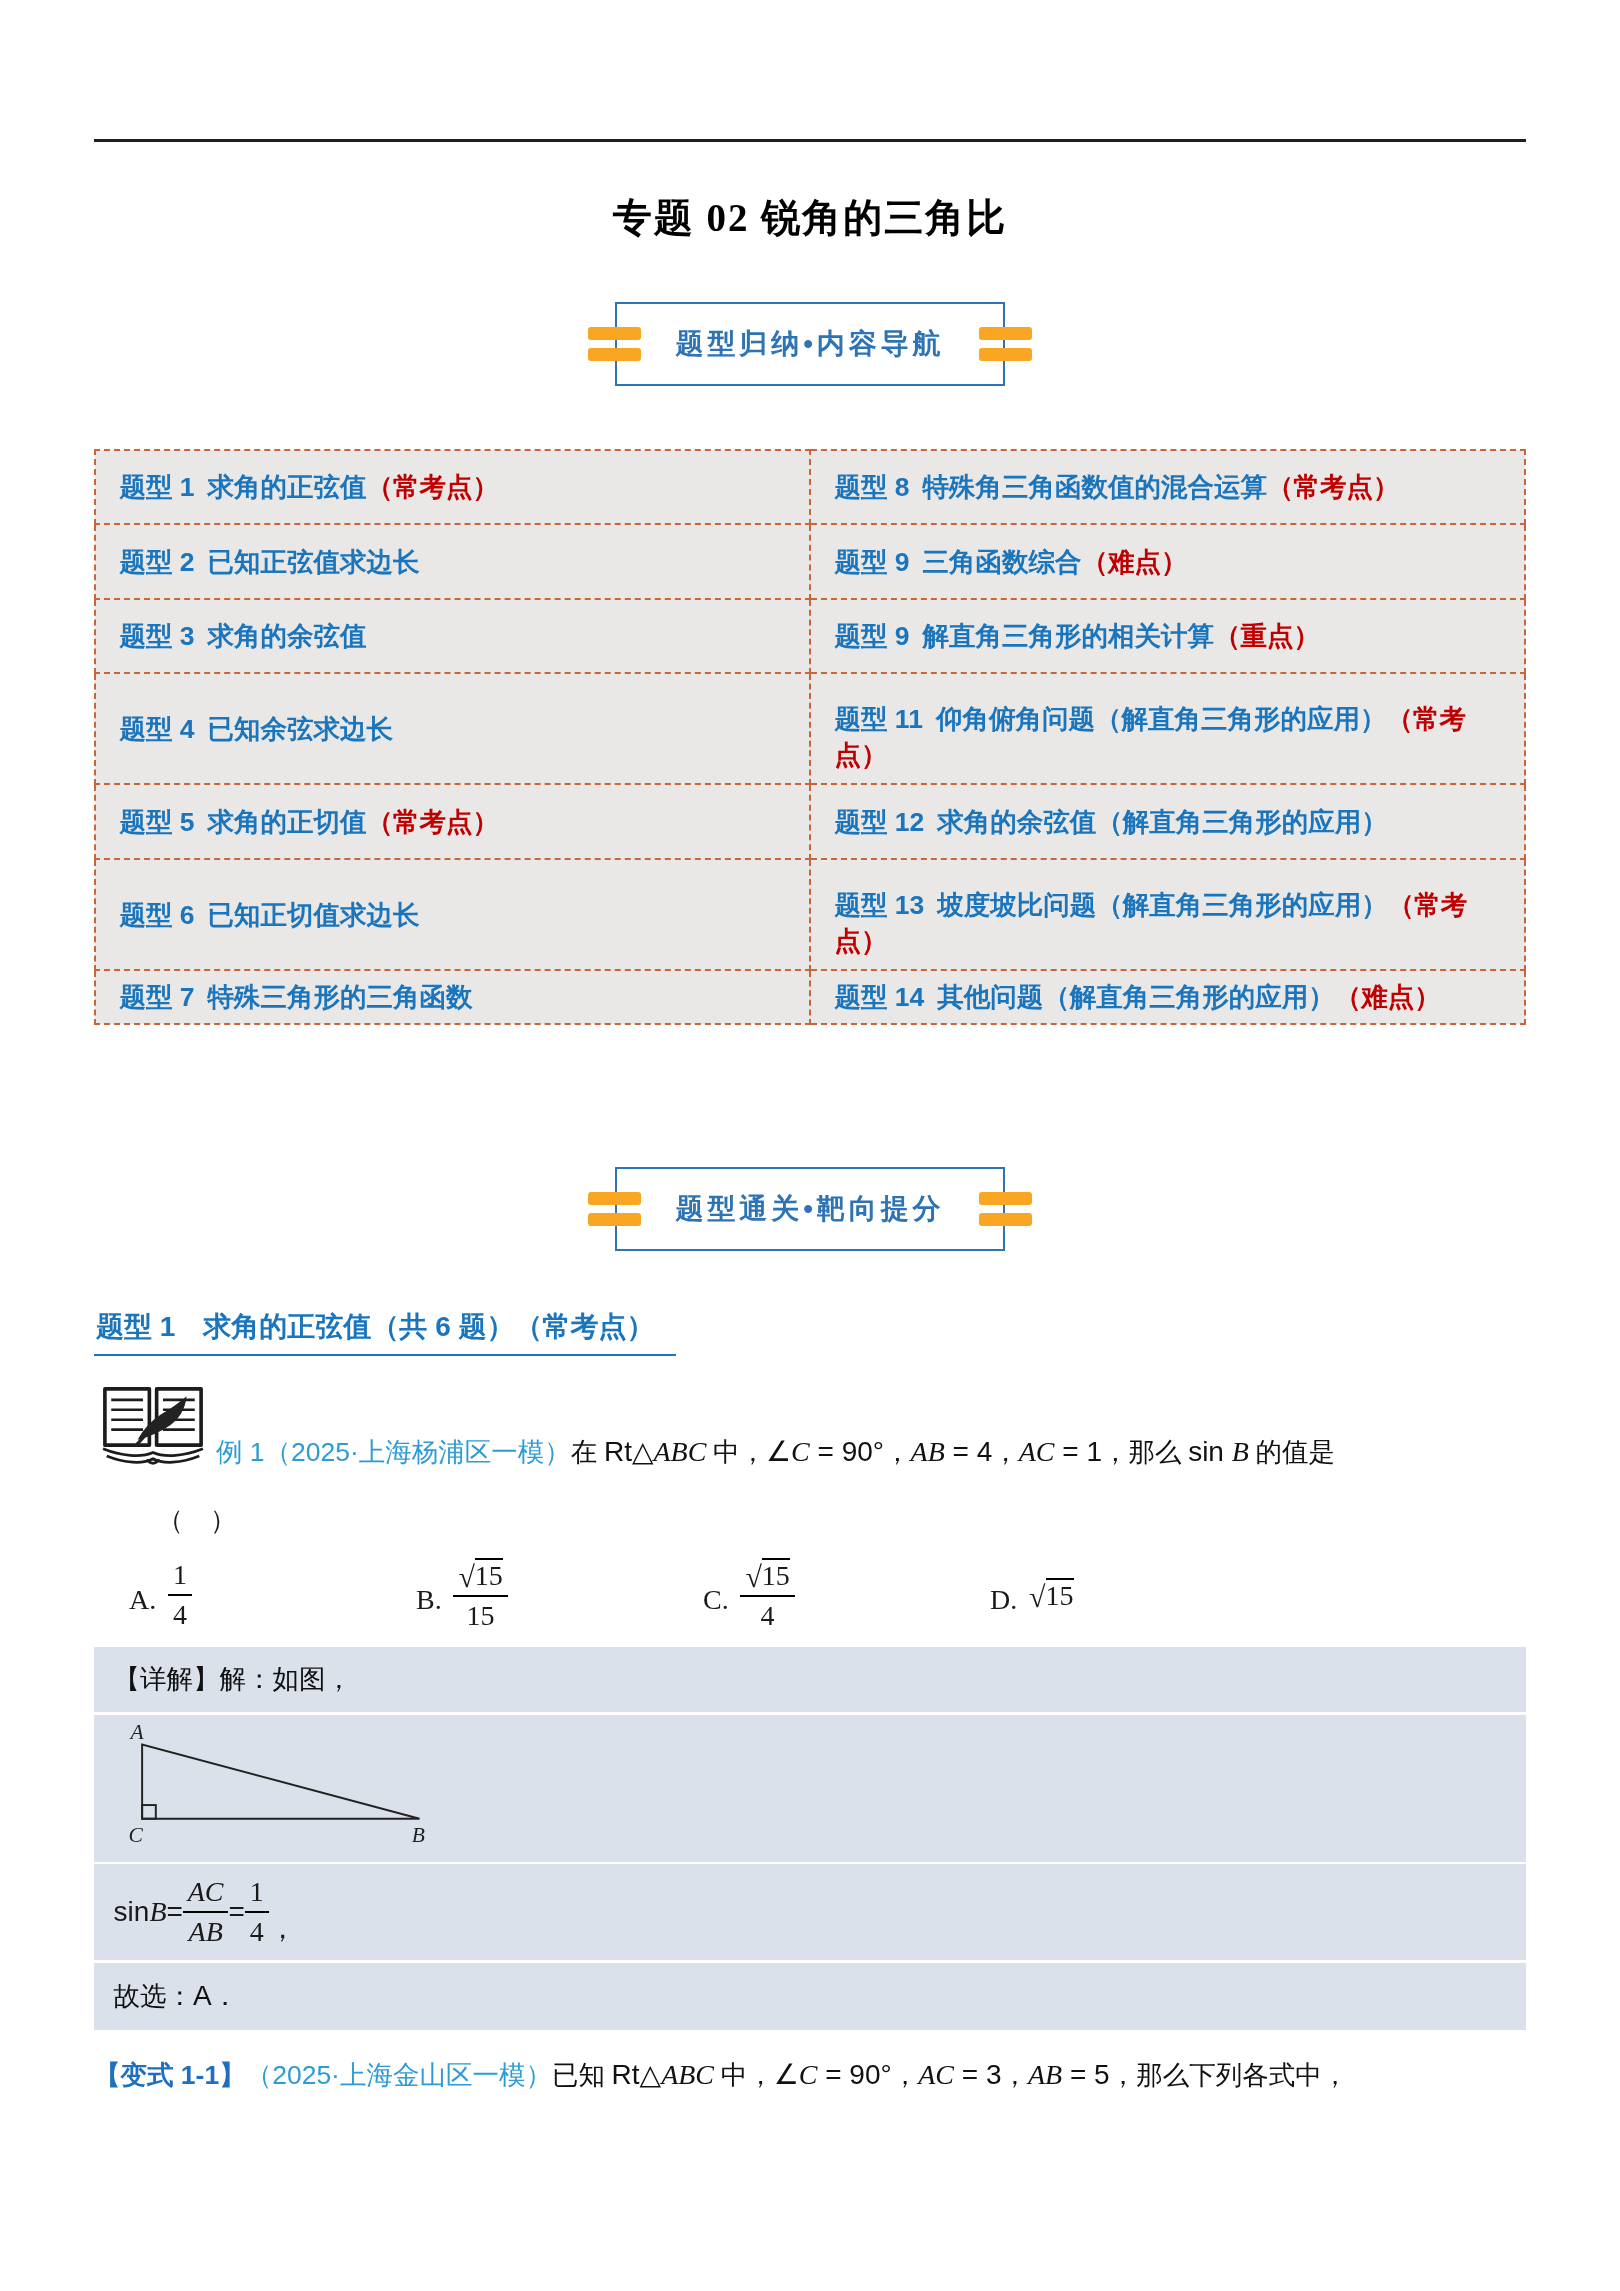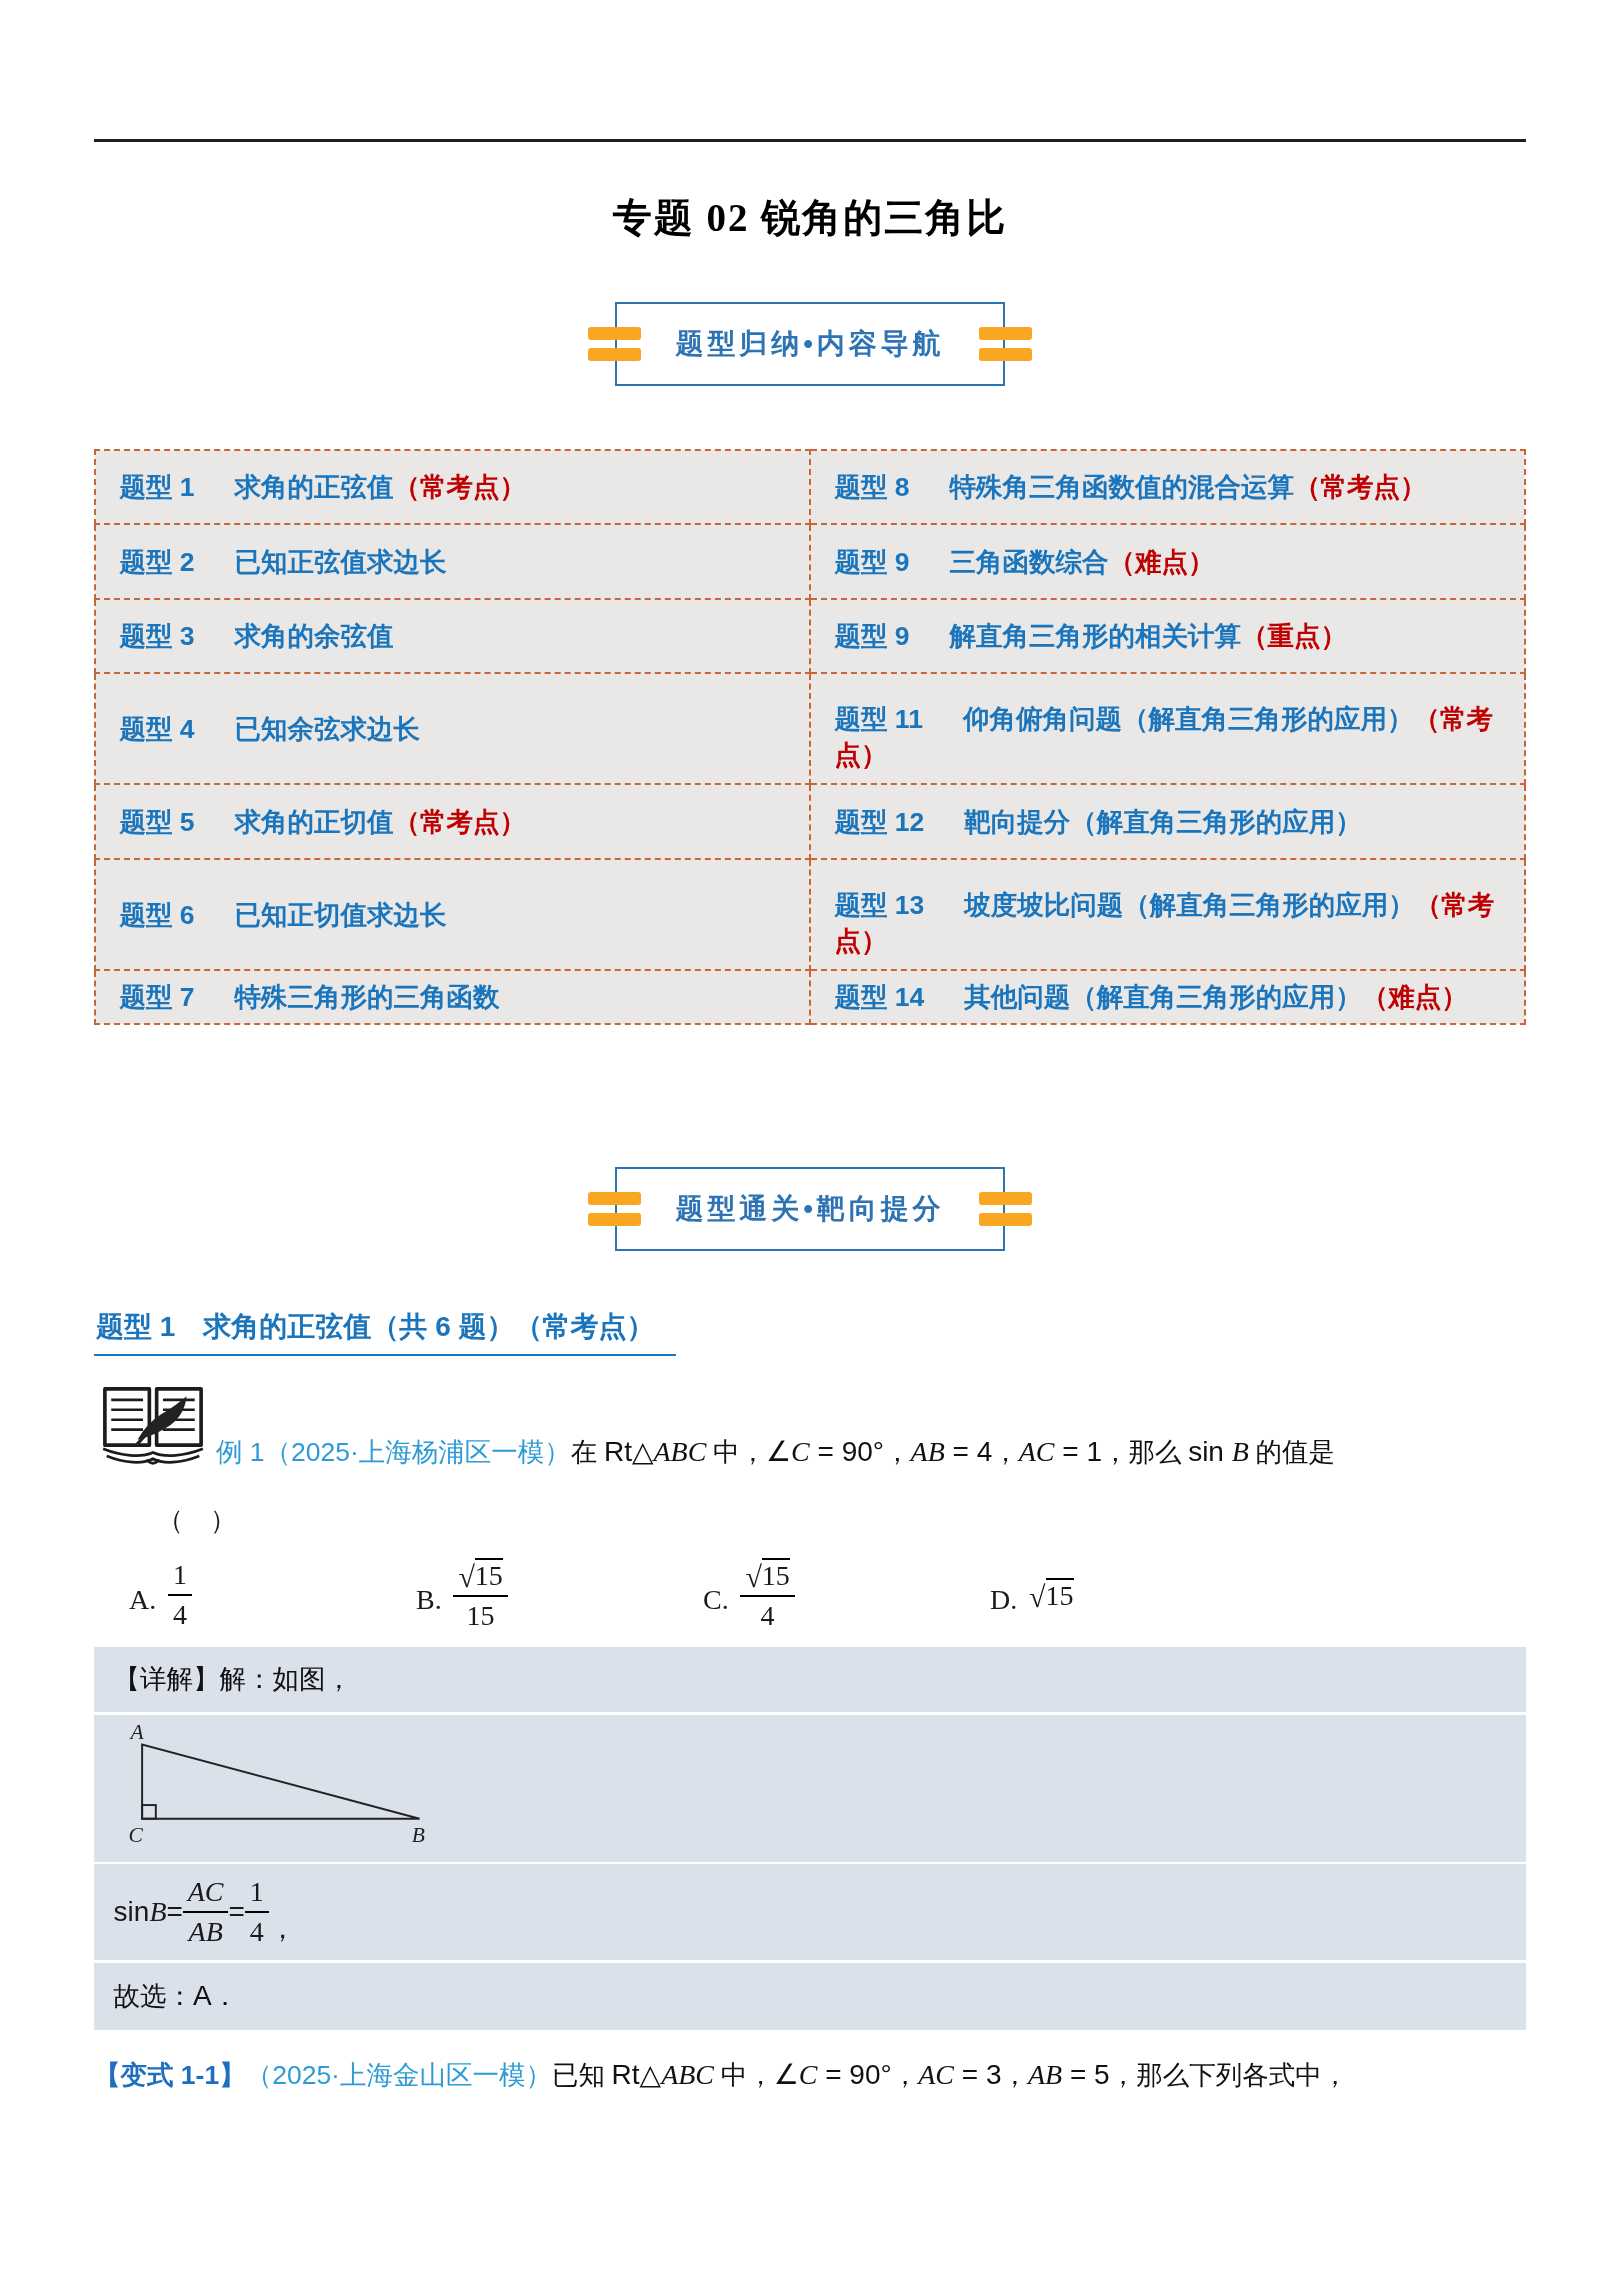--- a/index.html
+++ b/index.html
@@ -35,21 +35,21 @@
   .bar { width:53px; height:12.7px; background:#F9A623; border-radius:2.9px; }
 
   
   table.toc { margin-top:63px; width:100%; border-collapse:collapse; table-layout:fixed; }
   table.toc td {
     border:2px dashed #C8663A; background:#E9E8E6;
     padding-left:23.5px; padding-right:5.9px;
     font-size:26.5px; font-weight:bold; color:#1B75BC; vertical-align:middle;
   }
   td.v-top { vertical-align:top; padding-top:17.6px; }
-  .toc-title { margin-left:40px; }
+  .toc-title { margin-left:13px; }
   .toc-tag { color:#C00000; }
 
   
   .section-heading {
     margin-top:57px; display:inline-block;
     font-size:28px; font-weight:bold; color:#1B75BC;
     border-bottom:2.9px solid #1B75BC; padding:0 21.6px 7.8px 2px;
   }
 
   
@@ -132,21 +132,21 @@
     <tr style="height:74px">
       <td><span>题型 3</span><span class="toc-title">求角的余弦值</span><span class="toc-tag"></span></td>
       <td><span>题型 9</span><span class="toc-title">解直角三角形的相关计算</span><span class="toc-tag">（重点）</span></td>
     </tr>
     <tr style="height:111px">
       <td><span>题型 4</span><span class="toc-title">已知余弦求边长</span><span class="toc-tag"></span></td>
       <td class="v-top"><span>题型 11</span><span class="toc-title">仰角俯角问题（解直角三角形的应用）</span><span class="toc-tag">（常考点）</span></td>
     </tr>
     <tr style="height:75px">
       <td><span>题型 5</span><span class="toc-title">求角的正切值</span><span class="toc-tag">（常考点）</span></td>
-      <td><span>题型 12</span><span class="toc-title">靶向提分（解直角三角形的应用）</span><span class="toc-tag"></span></td>
+      <td><span>题型 12</span><span class="toc-title">求角的余弦值（解直角三角形的应用）</span><span class="toc-tag"></span></td>
     </tr>
     <tr style="height:111px">
       <td><span>题型 6</span><span class="toc-title">已知正切值求边长</span><span class="toc-tag"></span></td>
       <td class="v-top"><span>题型 13</span><span class="toc-title">坡度坡比问题（解直角三角形的应用）</span><span class="toc-tag">（常考点）</span></td>
     </tr>
     <tr style="height:54px">
       <td><span>题型 7</span><span class="toc-title">特殊三角形的三角函数</span><span class="toc-tag"></span></td>
       <td><span>题型 14</span><span class="toc-title">其他问题（解直角三角形的应用）</span><span class="toc-tag">（难点）</span></td>
     </tr>
   </tbody>

